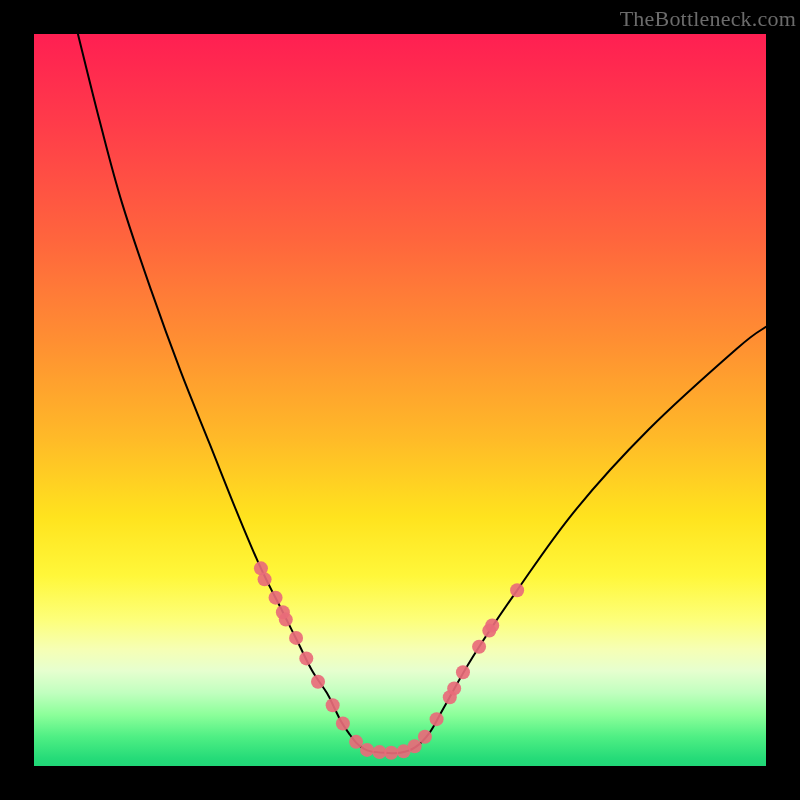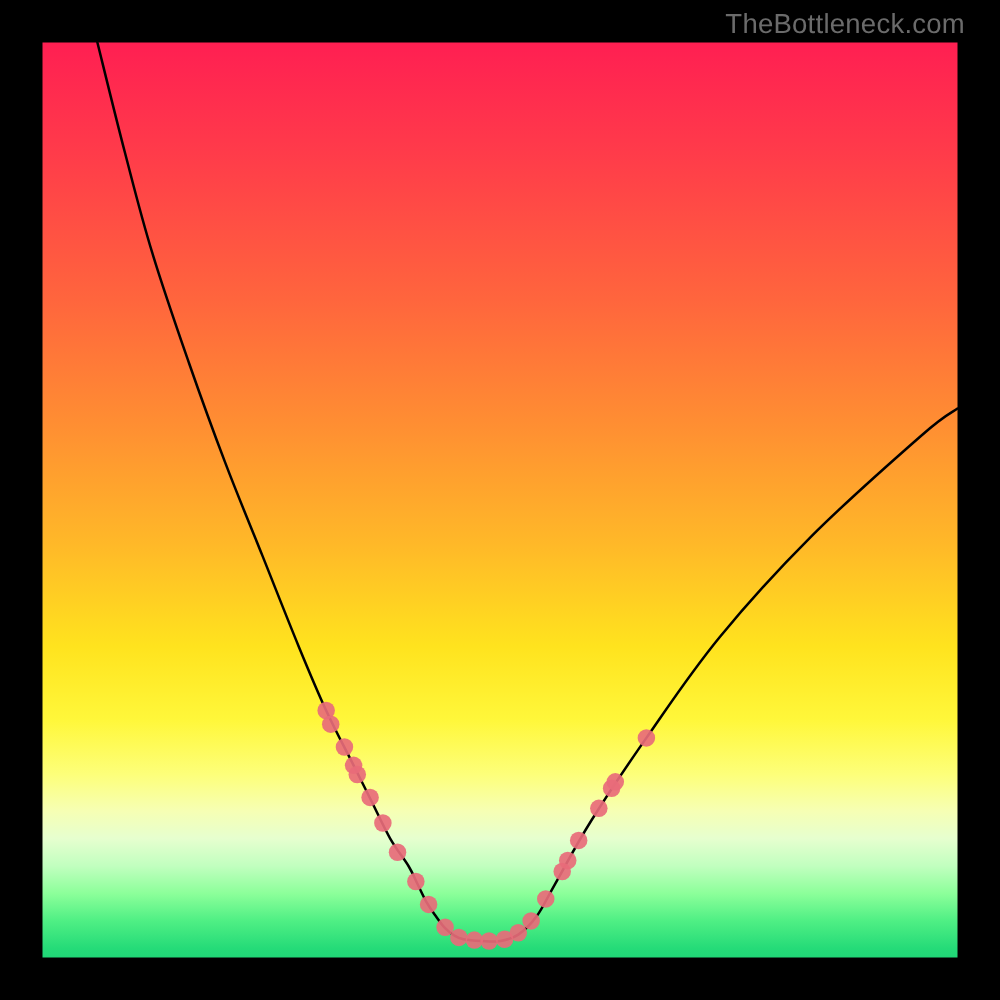--- a/index.html
+++ b/index.html
@@ -13,26 +13,27 @@
   }
   .frame {
     position: relative;
     width: 800px;
     height: 800px;
     background: #000;
   }
   .watermark {
     position: absolute;
     top: 6px;
-    right: 28px;
+    right: 4px;
     color: #6b6b6b;
     font-size: 22px;
     font-weight: 500;
     letter-spacing: 0.2px;
     z-index: 10;
+    font-family: Liberation Serif, serif;
   }
   .plot-area {
     position: absolute;
     left: 34px;
     top: 34px;
     width: 732px;
     height: 732px;
     
     background: linear-gradient(
       to bottom,

